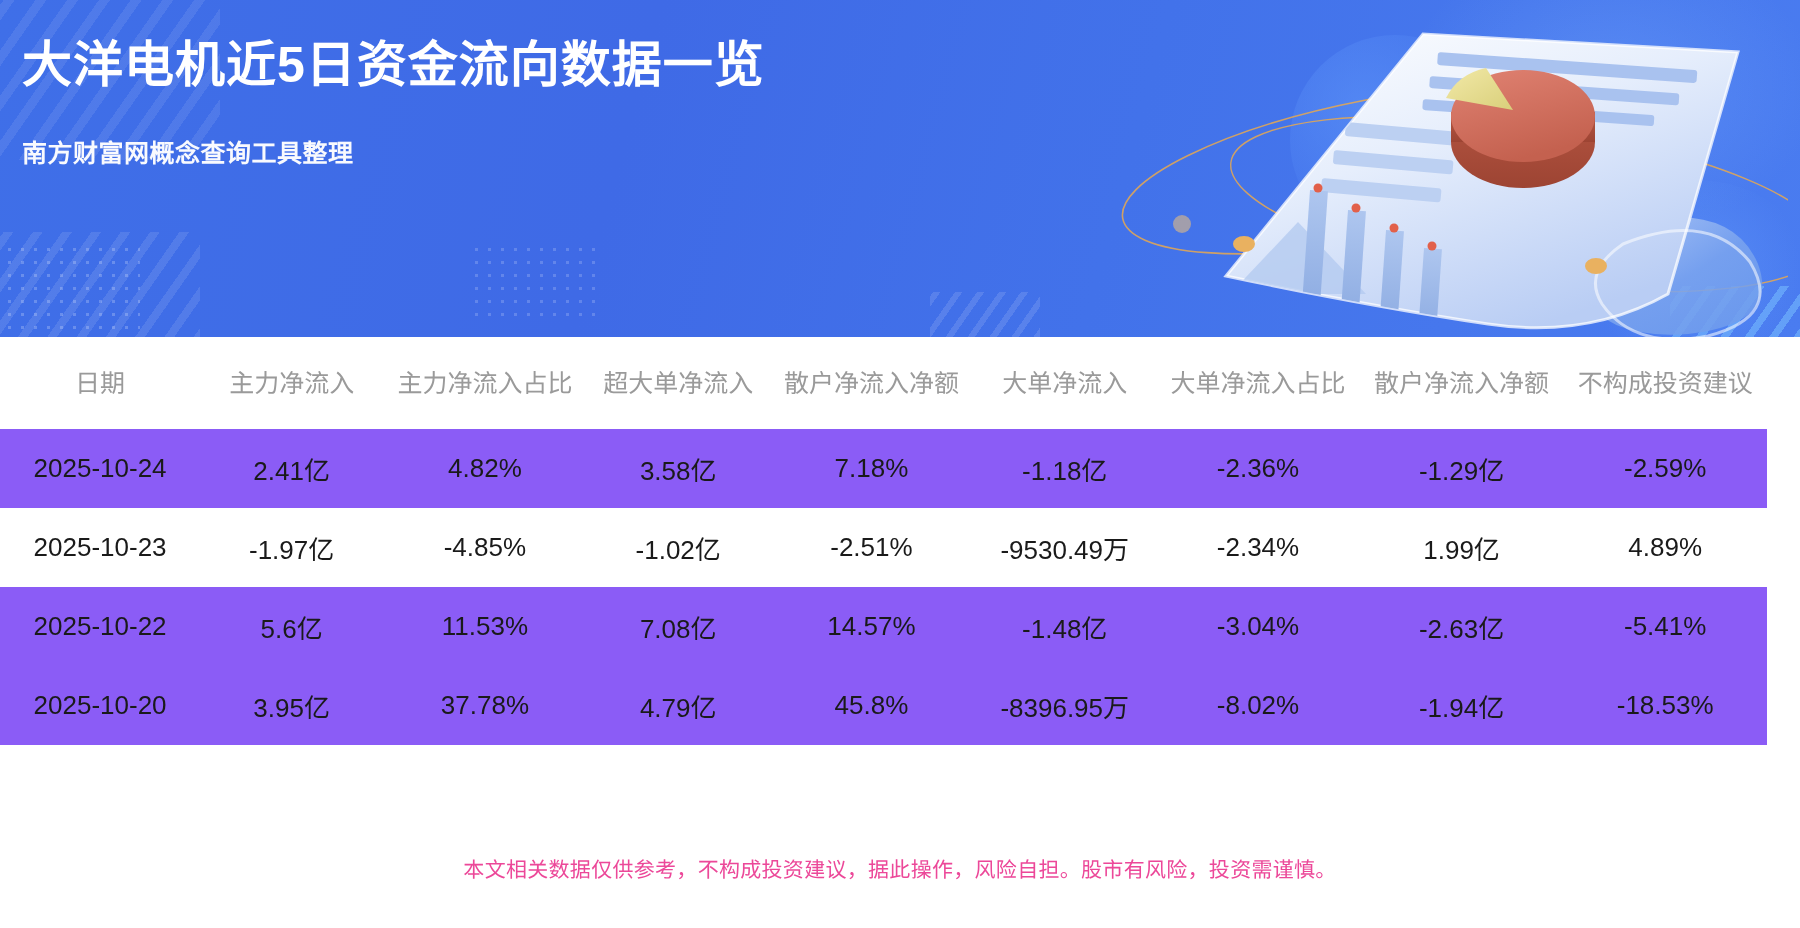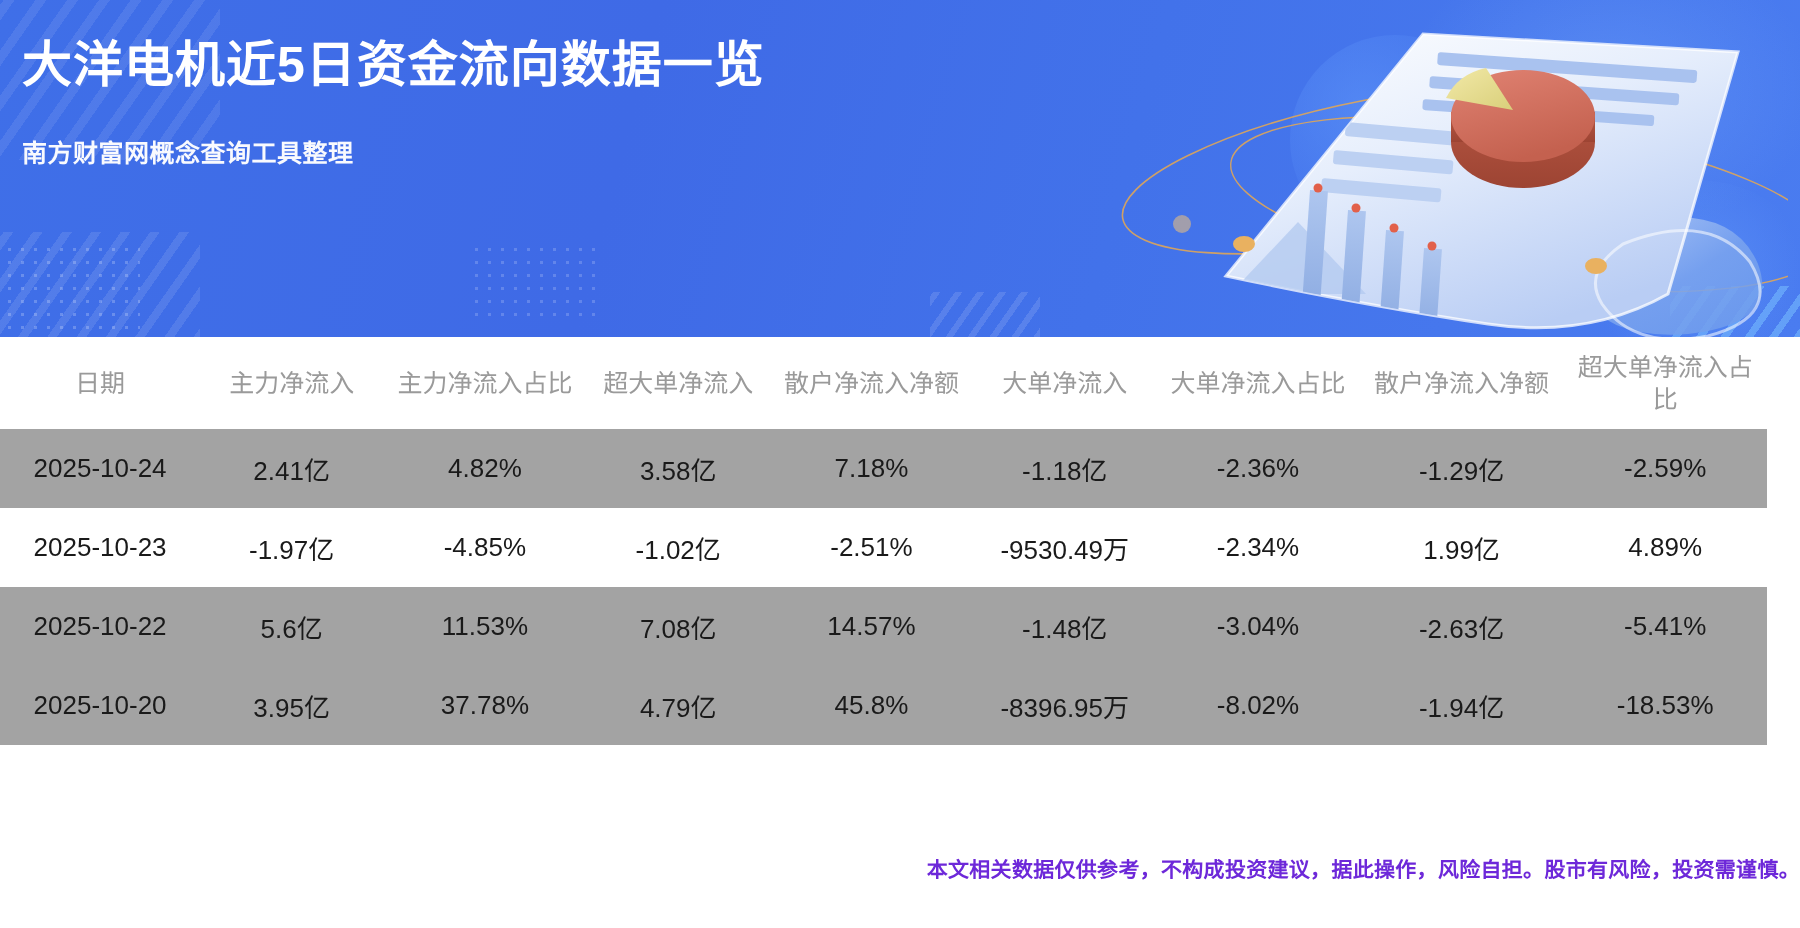--- a/index.html
+++ b/index.html
@@ -171,21 +171,21 @@
     background: transparent;
   }
   table.flow-table tbody td {
     height: 79px;
     color: #1a1a1a;
     font-size: 26px;
     font-weight: 400;
     background: transparent;
   }
   table.flow-table tbody tr.odd {
-    background: #a3a3a3;
+    background: #8b5cf6;
   }
   table.flow-table tbody tr.even {
     background: #ffffff;
   }
 
   .col-date   { width: 175px; }
   .col-std    { width: 160px; }
   .col-wide   { width: 178px; }
 
   
@@ -199,24 +199,24 @@
     pointer-events: none;
     opacity: 0.9;
   }
 
   
   .footer-note {
     position: absolute;
     left: 0;
     right: 0;
     top: 853px;
-    text-align: right;
-    color: #6d28d9;
+    text-align: center;
+    color: #ec4899;
     font-size: 21px;
-    font-weight: 700;
+    font-weight: 400;
     letter-spacing: 0.3px;
   }
 </style>
 </head>
 <body>
 
 <div class="page">
 
   <div class="banner">
 
@@ -352,21 +352,21 @@
       <thead>
         <tr>
           <th>日期</th>
           <th>主力净流入</th>
           <th>主力净流入占比</th>
           <th>超大单净流入</th>
           <th>散户净流入净额</th>
           <th>大单净流入</th>
           <th>大单净流入占比</th>
           <th>散户净流入净额</th>
-          <th>超大单净流入占比</th>
+          <th>不构成投资建议</th>
         </tr>
       </thead>
       <tbody>
         <tr class="odd">
           <td>2025-10-24</td>
           <td>2.41亿</td>
           <td>4.82%</td>
           <td>3.58亿</td>
           <td>7.18%</td>
           <td>-1.18亿</td>

